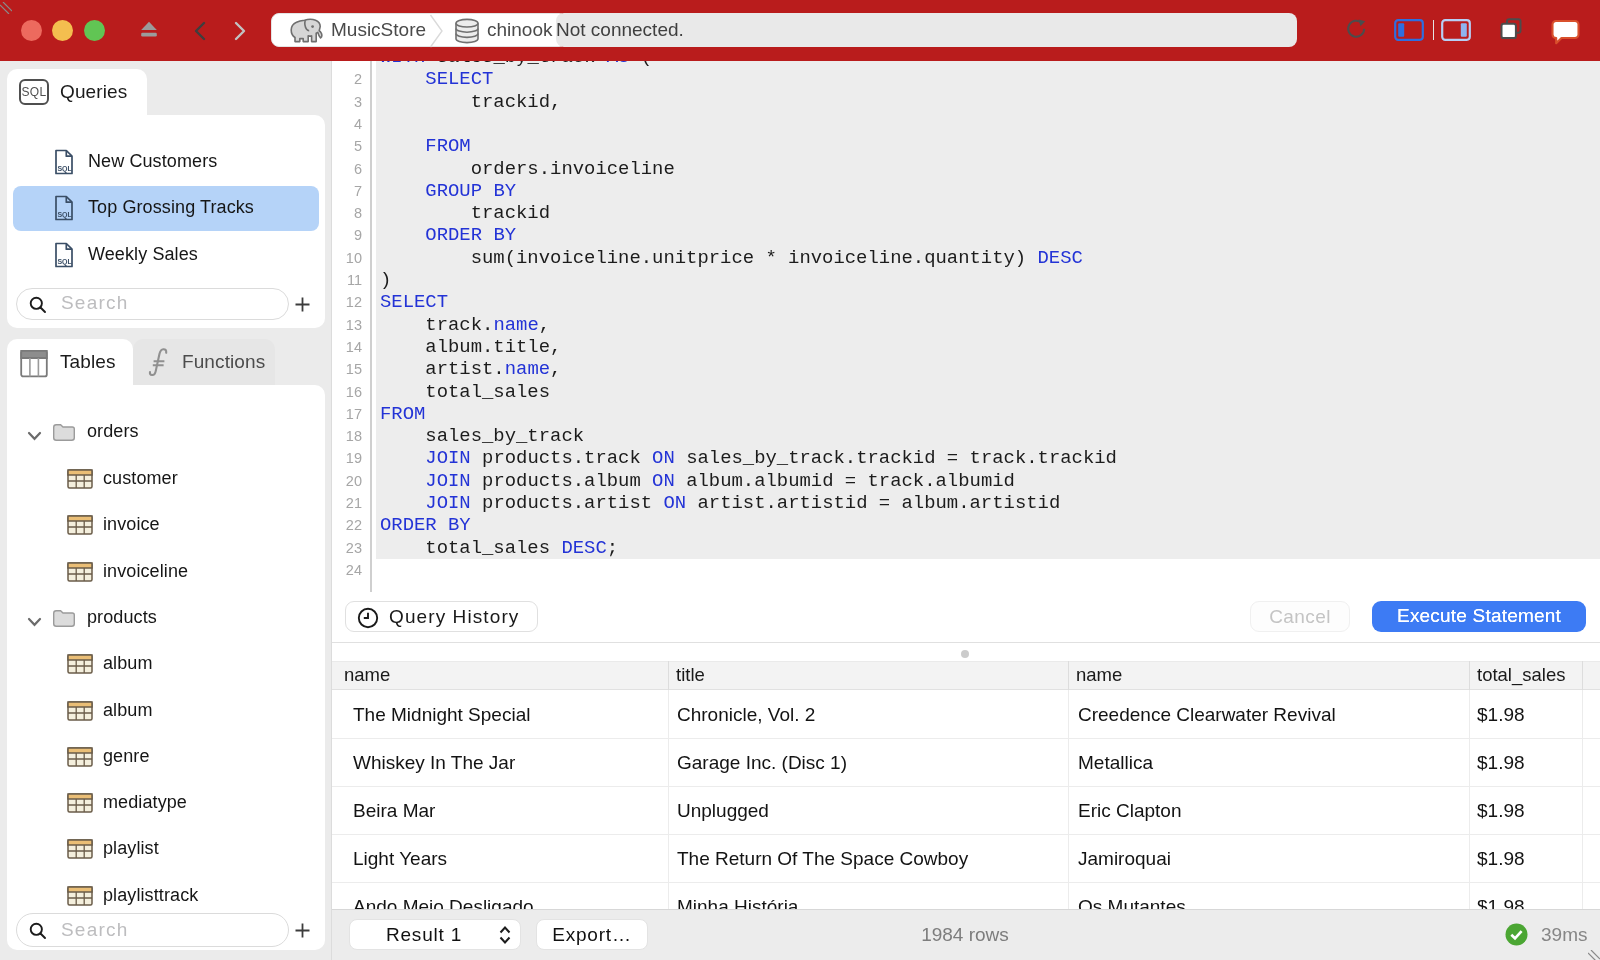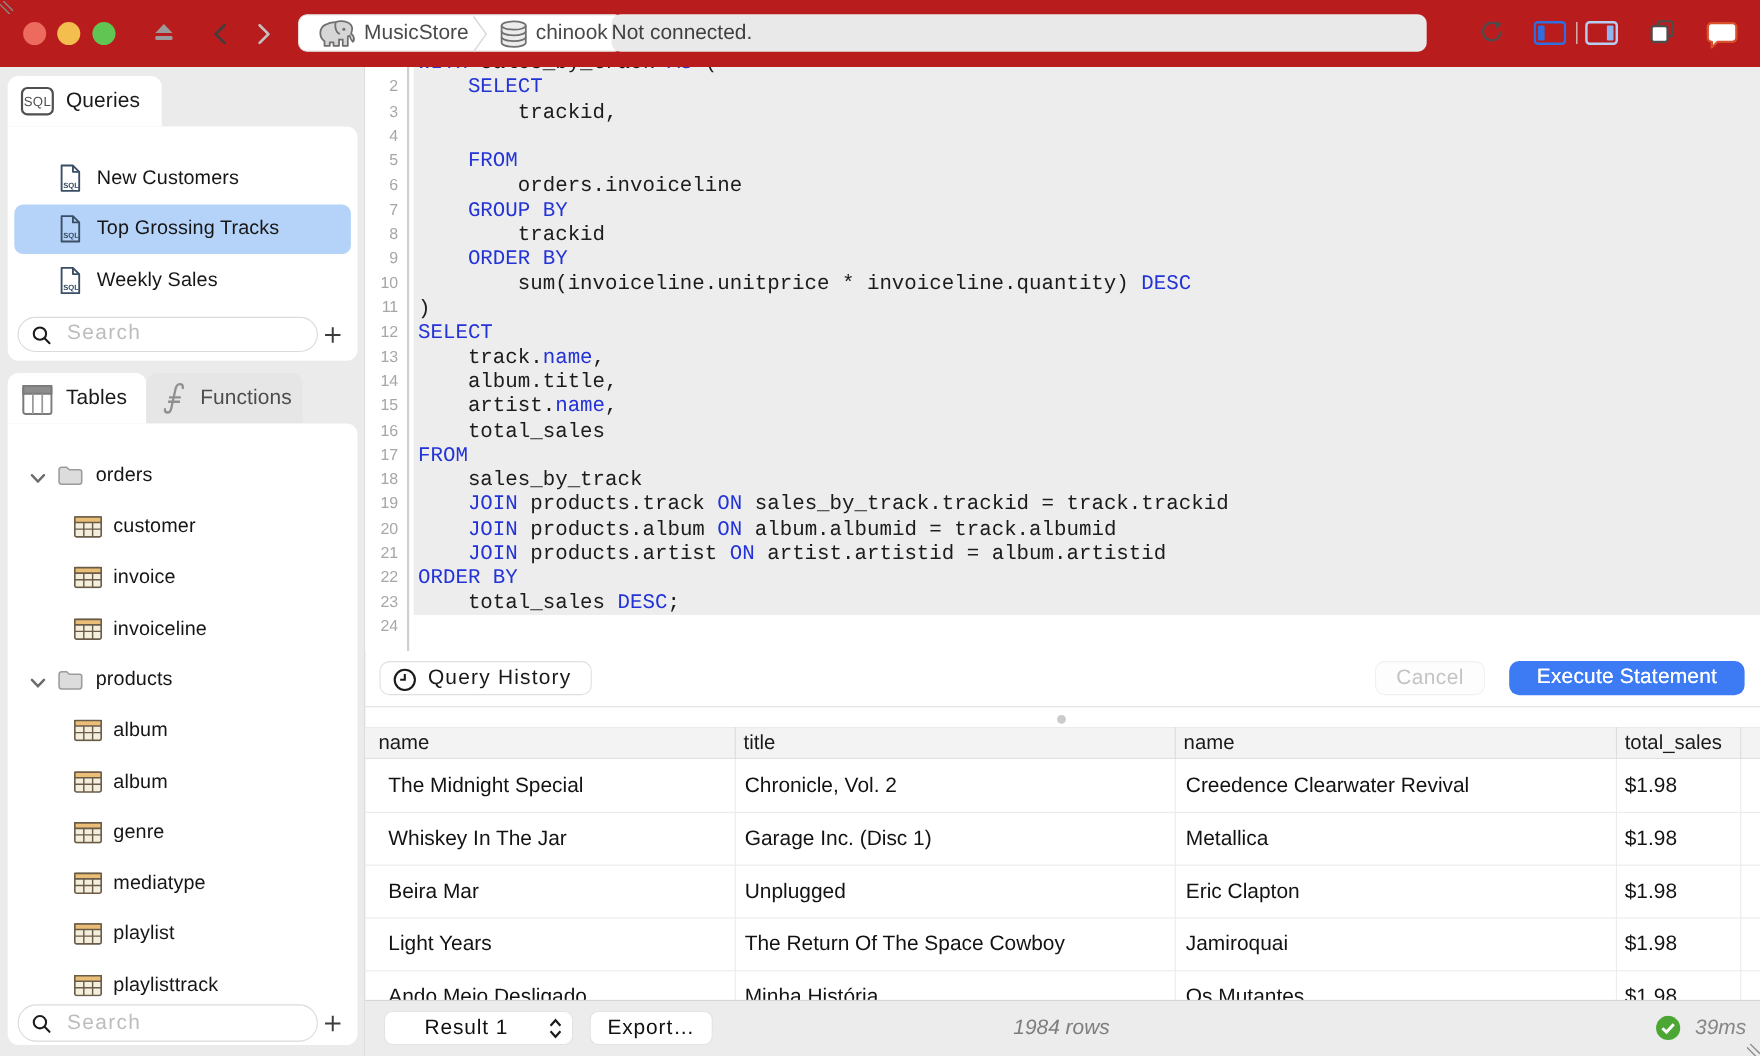--- a/index.html
+++ b/index.html
@@ -1,17 +1,17 @@
 <!DOCTYPE html>
 <html><head><meta charset="utf-8">
 <style>
 * { margin:0; padding:0; box-sizing:border-box; }
 html,body { width:1600px; height:960px; overflow:hidden; background:#fff;
   font-family:"Liberation Sans", sans-serif; }
-.abs { position:absolute;font-style:italic; }
+.abs { position:absolute; }
 #toolbar { position:absolute; left:0; top:0; width:1600px; height:61px; background:#b91c1c; }
 .tl { position:absolute; top:19.5px; width:21px; height:21px; border-radius:50%; }
 #crumb { position:absolute; left:271px; top:13px; width:296px; height:34px; background:#fff;
   border:1px solid #e4e4e4; border-radius:8px; }
 #crumb span { position:absolute; top:5px; font-size:19px; color:#4a4a4a; }
 #notconn { position:absolute; left:556px; top:13px; width:741px; height:34px; background:#e9e9e9;
   border-radius:8px; font-size:19px; color:#3f3f3f; line-height:33px; }
 #sidebar { position:absolute; left:0; top:61px; width:332px; height:899px; background:#ebebeb;
   border-right:1px solid #dcdcdc; }
 .card { position:absolute; background:#fff; border-radius:0 10px 10px 10px; }

